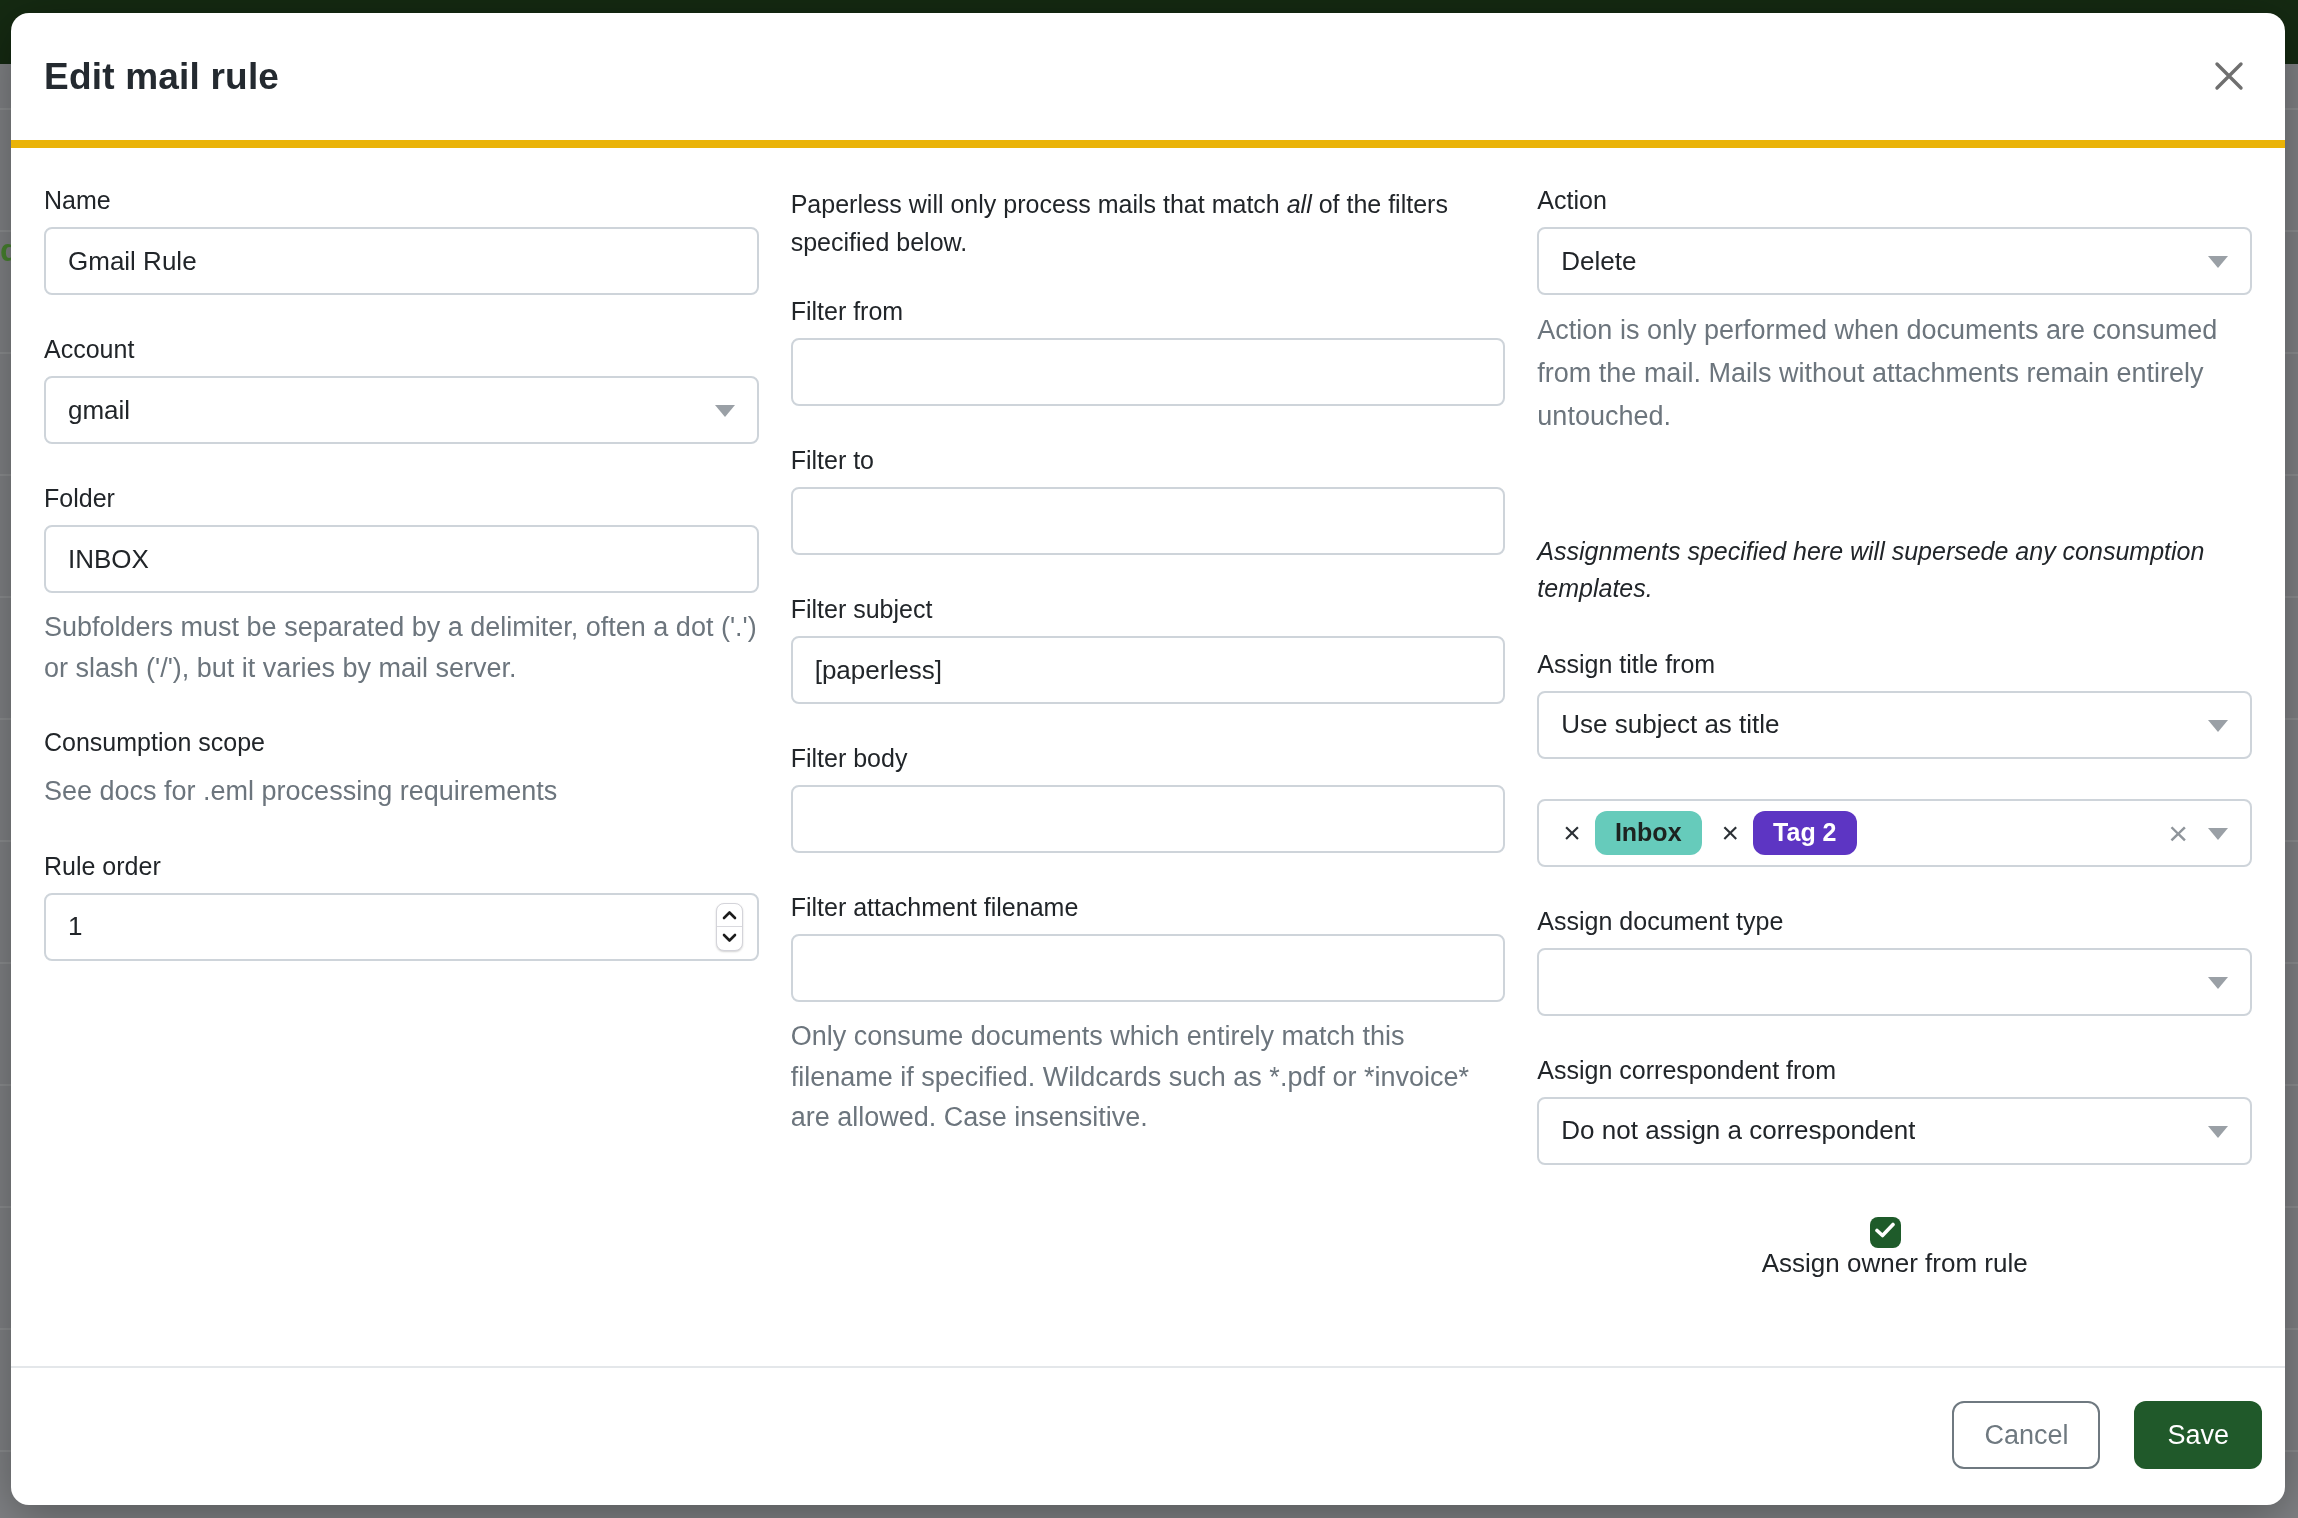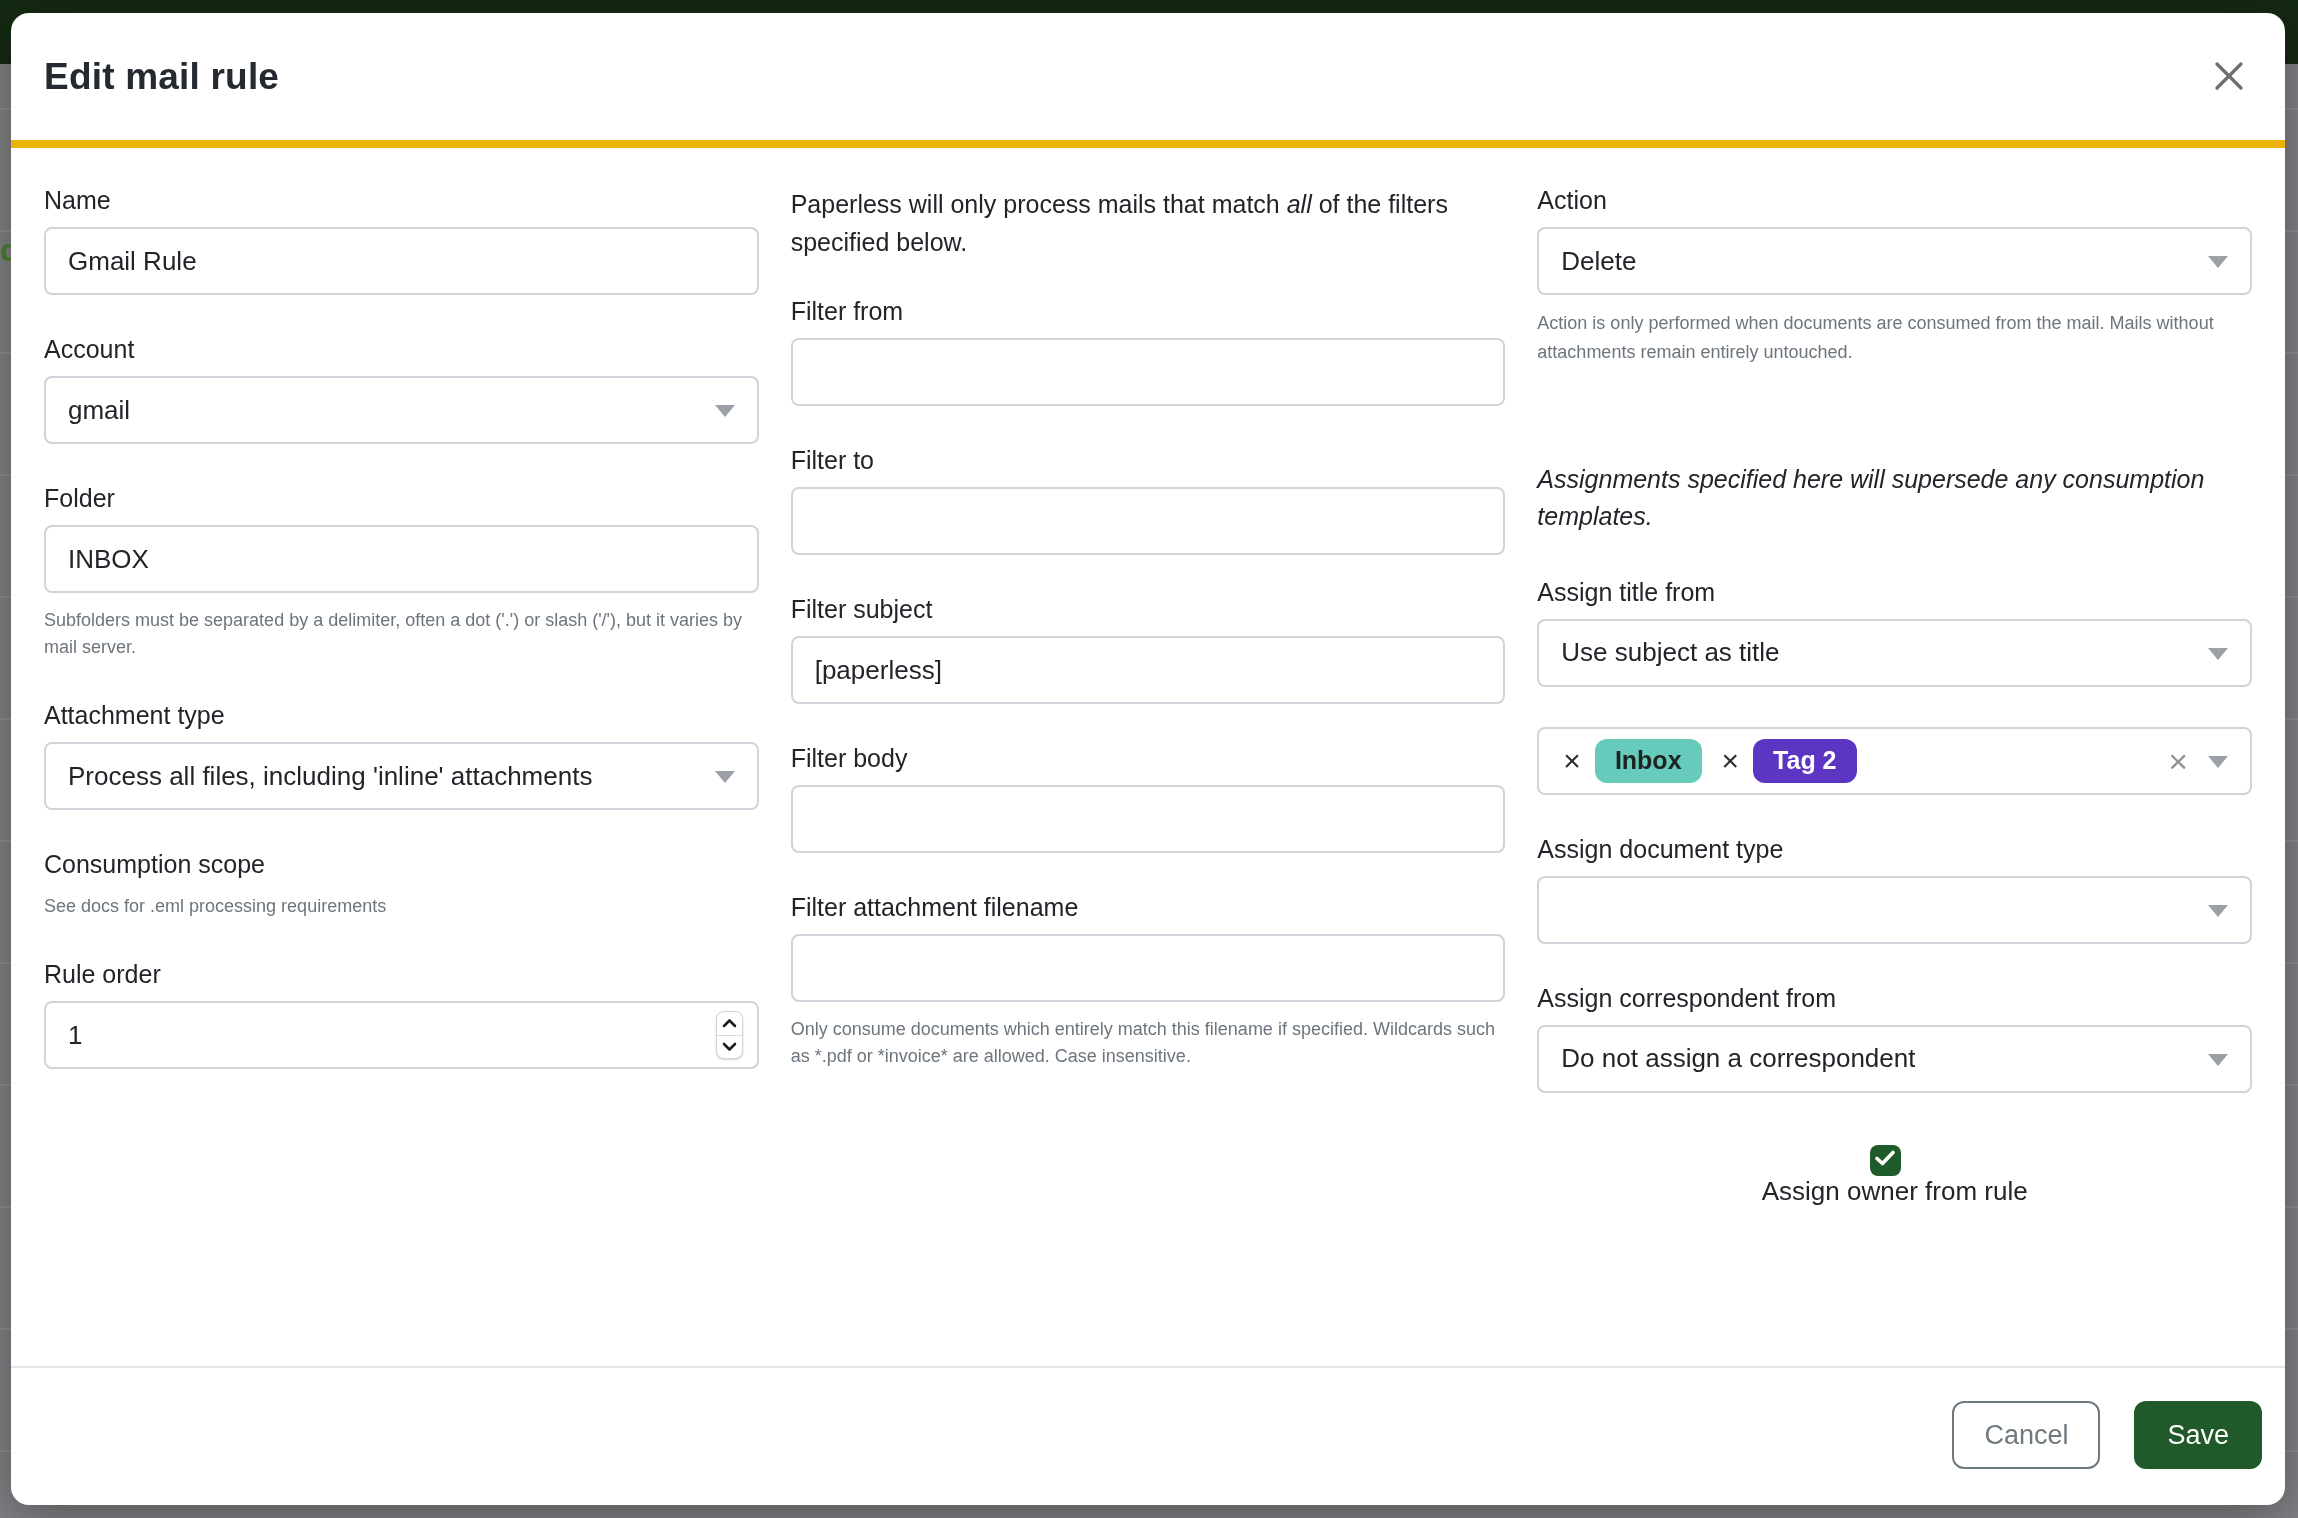--- a/index.html
+++ b/index.html
@@ -76,21 +76,21 @@
   .stepper {
     position:absolute; right:14px; top:50%; transform:translateY(-50%);
     width:27px; height:48px; background:#fff;
     border:1px solid #d4d4da; border-radius:8px;
     box-shadow:0 1px 2px rgba(0,0,0,.18);
     display:flex; flex-direction:column;
   }
   .stepper .half { flex:1; display:flex; align-items:center; justify-content:center; }
   .stepper .half.up { border-bottom:1px solid #d9d9de; }
 
-  .help { font-size:18px; color:#6c757d; line-height:1.5; margin-top:14px; }
+  .help { font-size:27px; color:#6c757d; line-height:1.5; margin-top:14px; }
 
   .intro { font-size:25px; color:#212529; line-height:1.5; margin-bottom:36px; max-width:690px; }
   .assign-note { font-size:25px; font-style:italic; color:#212529; line-height:1.5; margin-top:94px; margin-bottom:42px; }
 
   
   .tags-box { padding:0 96px 0 18px; }
   .chips { display:flex; align-items:center; overflow:hidden; }
   .tag-remove { font-size:30px; color:#2b3035; margin:0 14px 0 6px; cursor:pointer; }
   .chip {
     height:44px; border-radius:12px; padding:0 20px;
@@ -168,27 +168,20 @@
 
       <div class="group">
         <label class="field-label">Folder</label>
         <div class="control text-input">
           <input type="text" value="INBOX" style="">
         </div>
         <div class="help">Subfolders must be separated by a delimiter, often a dot ('.') or slash ('/'), but it varies by mail server.</div>
       </div>
 
 
-      <div class="group">
-        <label class="field-label">Attachment type</label>
-        <div class="control">
-          <span class="value">Process all files, including 'inline' attachments</span>
-          <span class="caret"></span>
-        </div>
-      </div>
 
       <div class="group">
         <label class="field-label">Consumption scope</label>
         <div class="help">See docs for .eml processing requirements</div>
       </div>
 
       <div class="group">
         <label class="field-label">Rule order</label>
         <div class="control num-input">
           <input type="text" value="1" style="">

